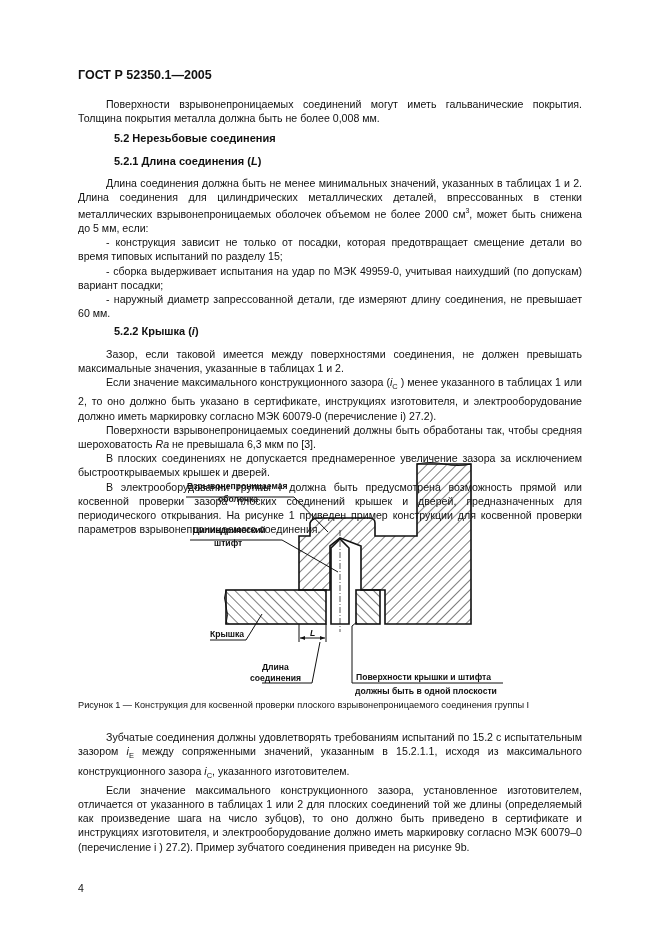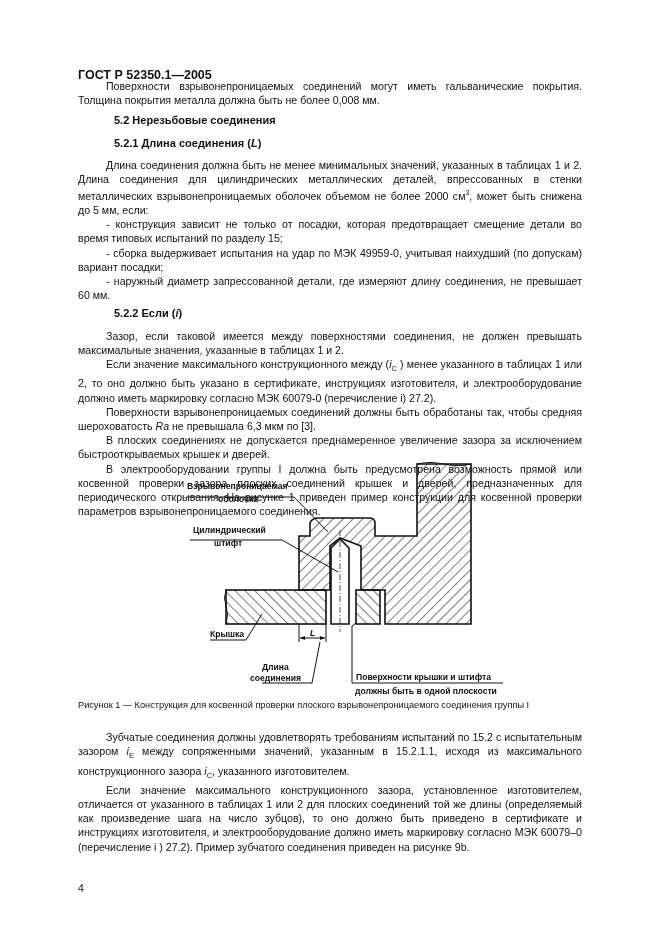--- a/index.html
+++ b/index.html
@@ -16,31 +16,31 @@
   .fig { position: absolute; left: 0; top: 0; }
   .lbl { font-family: "Liberation Sans", sans-serif; font-size: 8.6px; font-weight: bold; fill: #111; }
 </style>
 </head>
 <body>
 
 <div class="page">
 
   <div class="hdr">ГОСТ Р 52350.1—2005</div>
 
-  <div class="txt" style="top:79px;">
+  <div class="txt" style="top:97px;">
     <p class="p">Поверхности взрывонепроницаемых соединений могут иметь гальванические покрытия. Толщина покрытия металла должна быть не более 0,008 мм.</p>
     <p class="h" style="margin-top:6px;">5.2  Нерезьбовые соединения</p>
     <p class="h" style="margin-top:6px;"><span>5.2.1  Длина соединения (</span><i>L</i><span>)</span></p>
     <p class="p"><span>Длина соединения должна быть не менее минимальных значений, указанных в таблицах 1 и 2. Длина соединения для цилиндрических металлических деталей, впрессованных в стенки металлических взрывонепроницаемых оболочек объемом не более 2000  см</span><sup style="font-size:7px;">3</sup><span>, может быть снижена до 5 мм, если:</span></p>
     <p class="p">- конструкция зависит не только от посадки, которая предотвращает смещение детали во время типовых испытаний по разделу 15;</p>
     <p class="p">- сборка выдерживает испытания на удар по МЭК 49959-0, учитывая наихудший (по допускам) вариант посадки;</p>
     <p class="p">- наружный диаметр запрессованной детали, где измеряют длину соединения, не превышает 60 мм.</p>
-    <p class="h" style="margin-top:4px;"><span>5.2.2  Если (</span><i>i</i><span>)</span></p>
+    <p class="h" style="margin-top:4px;"><span>5.2.2  Крышка (</span><i>i</i><span>)</span></p>
     <p class="p">Зазор, если таковой имеется между поверхностями соединения, не должен превышать максимальные значения, указанные в таблицах 1 и 2.</p>
-    <p class="p"><span>Если значение максимального конструкционного между (</span><i>i</i><sub>C</sub><span> ) менее указанного в таблицах 1 или 2, то оно должно быть указано в сертификате, инструкциях изготовителя, и электрооборудование должно иметь маркировку согласно МЭК 60079-0 (перечисление i) 27.2).</span></p>
+    <p class="p"><span>Если значение максимального конструкционного зазора (</span><i>i</i><sub>C</sub><span> ) менее указанного в таблицах 1 или 2, то оно должно быть указано в сертификате, инструкциях изготовителя, и электрооборудование должно иметь маркировку согласно МЭК 60079-0 (перечисление i) 27.2).</span></p>
     <p class="p"><span>Поверхности взрывонепроницаемых соединений должны быть обработаны так, чтобы средняя шероховатость </span><i>Ra</i><span> не превышала 6,3 мкм по [3].</span></p>
     <p class="p">В плоских соединениях не допускается преднамеренное увеличение зазора за исключением быстрооткрываемых крышек и дверей.</p>
     <p class="p">В электрооборудовании группы I должна быть предусмотрена возможность прямой или косвенной проверки зазора плоских соединений крышек и дверей, предназначенных для периодического открывания. На рисунке 1 приведен пример конструкции для косвенной проверки параметров взрывонепроницаемого соединения.</p>
   </div>
 
   <svg class="fig" width="661" height="936">
     <defs>
       <pattern id="hatchR" patternUnits="userSpaceOnUse" width="7" height="7" patternTransform="rotate(45)">
         <line x1="0" y1="0" x2="0" y2="7" stroke="#111" stroke-width="1.1"></line>
       </pattern>

